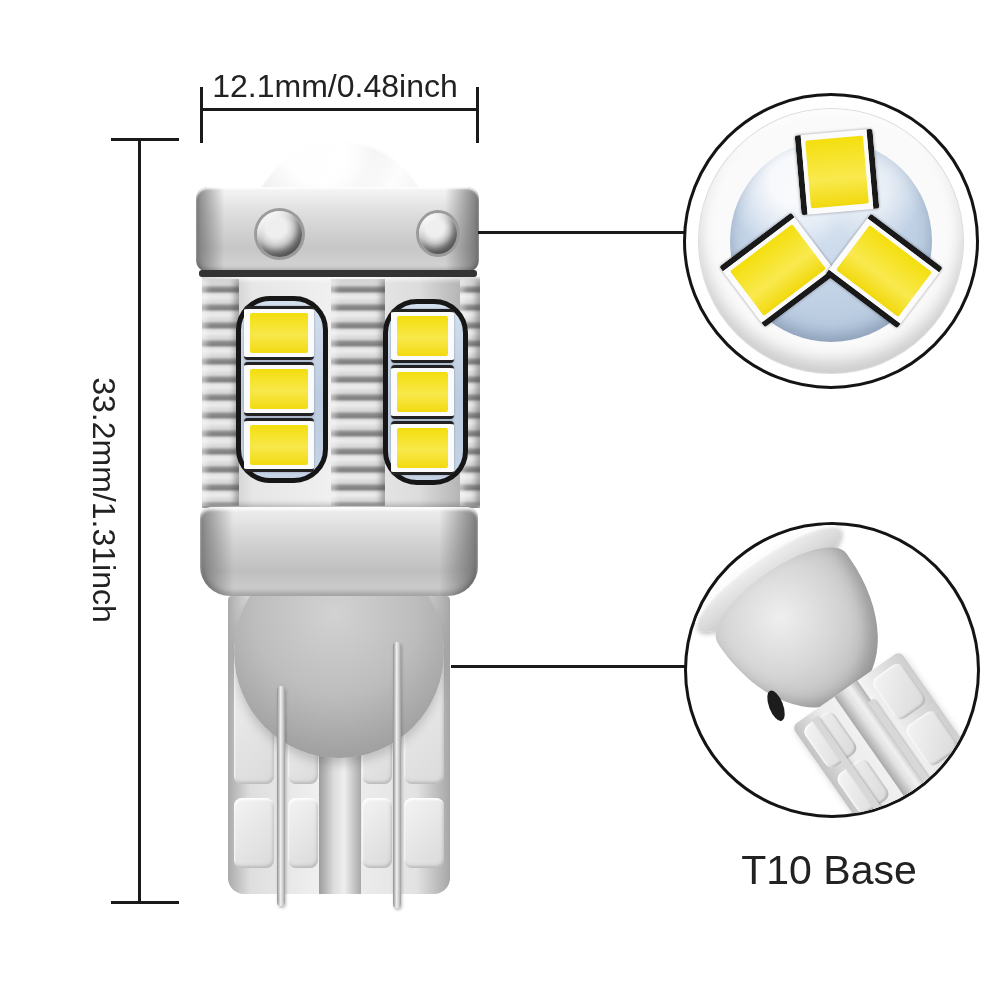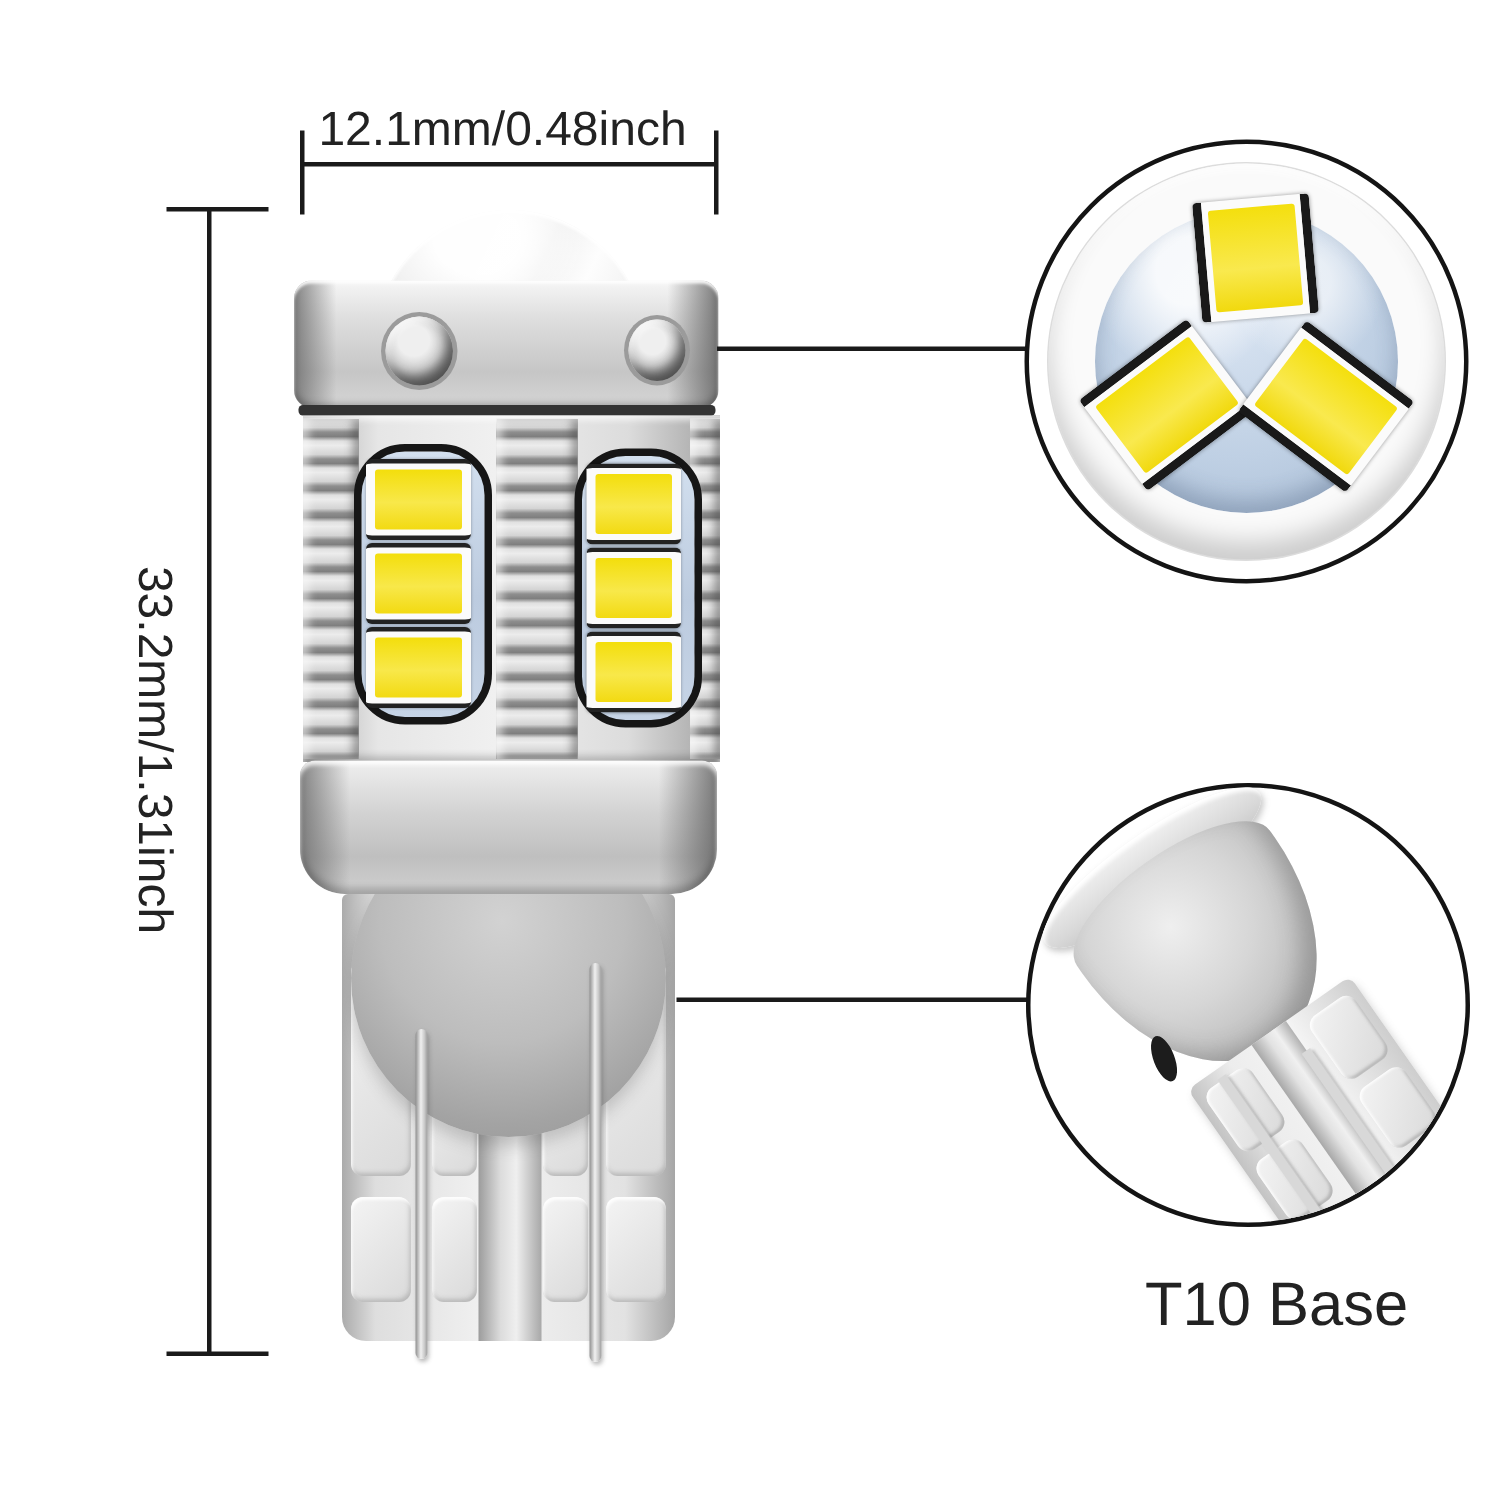--- a/index.html
+++ b/index.html
@@ -119,21 +119,21 @@
   .t10-wedge .panel{box-shadow:inset 1px 1px 2px rgba(255,255,255,.95), inset -1px -2px 2px rgba(150,150,150,.55);}
   .t10-stem{position:absolute;left:52px;top:0;width:28px;height:128px;
     background:linear-gradient(90deg,#a8a8a8 0%,#e2e2e2 40%,#f0f0f0 65%,#b2b2b2 100%);}
   .t10-wire{position:absolute;width:22px;height:170px;border-left:7px solid #d8d8d8;border-bottom:7px solid #d2d2d2;
     border-bottom-left-radius:16px;filter:drop-shadow(1px 2px 1px rgba(120,120,120,.5));}
   .t10-wire.a{left:62px;top:168px;}
   .t10-wire.b{left:118px;top:186px;}
 
   .callout-label{color:#222;white-space:nowrap;transform:translate(-50%,-50%);}
   .callout-label.hd{left:790px;top:422px;font-size:40px;}
-  .callout-label.t10{left:812px;top:870px;font-size:41px;}
+  .callout-label.t10{left:790px;top:870px;font-size:41px;}
 </style>
 </head>
 <body>
 
 <div class="page">
 
   <div class="abs dim-label top">12.1mm/0.48inch</div>
   <div class="abs dim-line" style="left:162px;top:108px;width:276px;height:3px;"></div>
   <div class="abs dim-line" style="left:161px;top:87px;width:3px;height:56px;"></div>
   <div class="abs dim-line" style="left:437px;top:87px;width:3px;height:56px;"></div>

